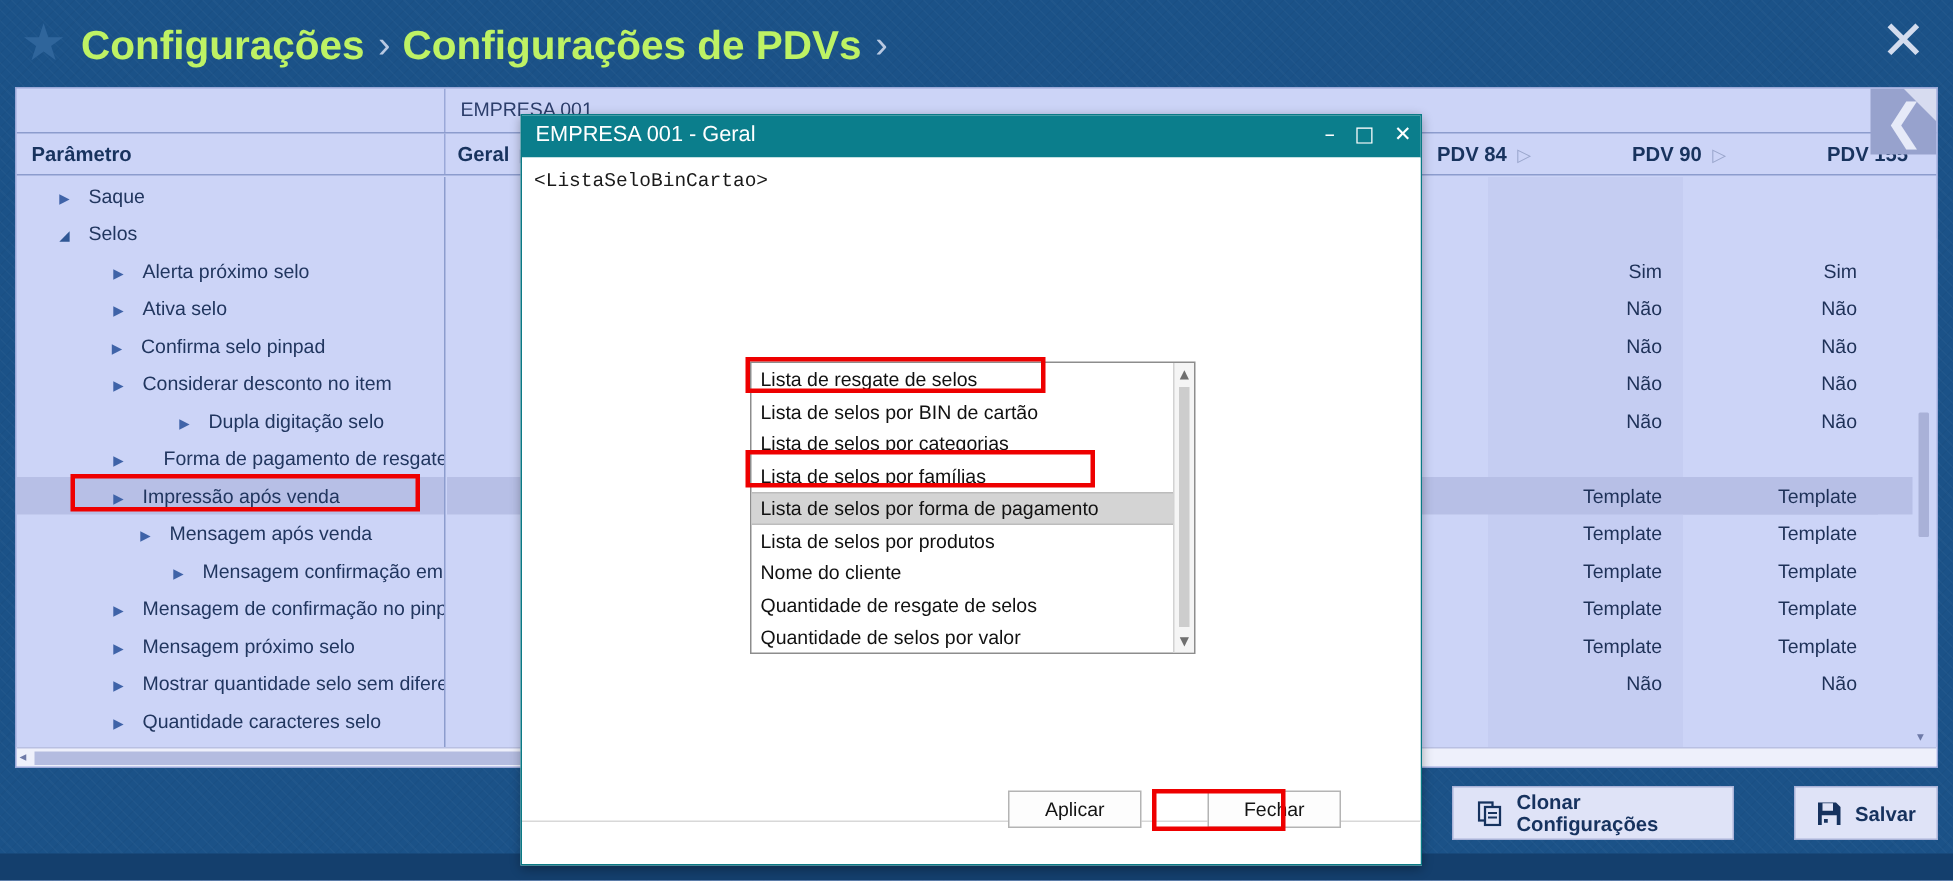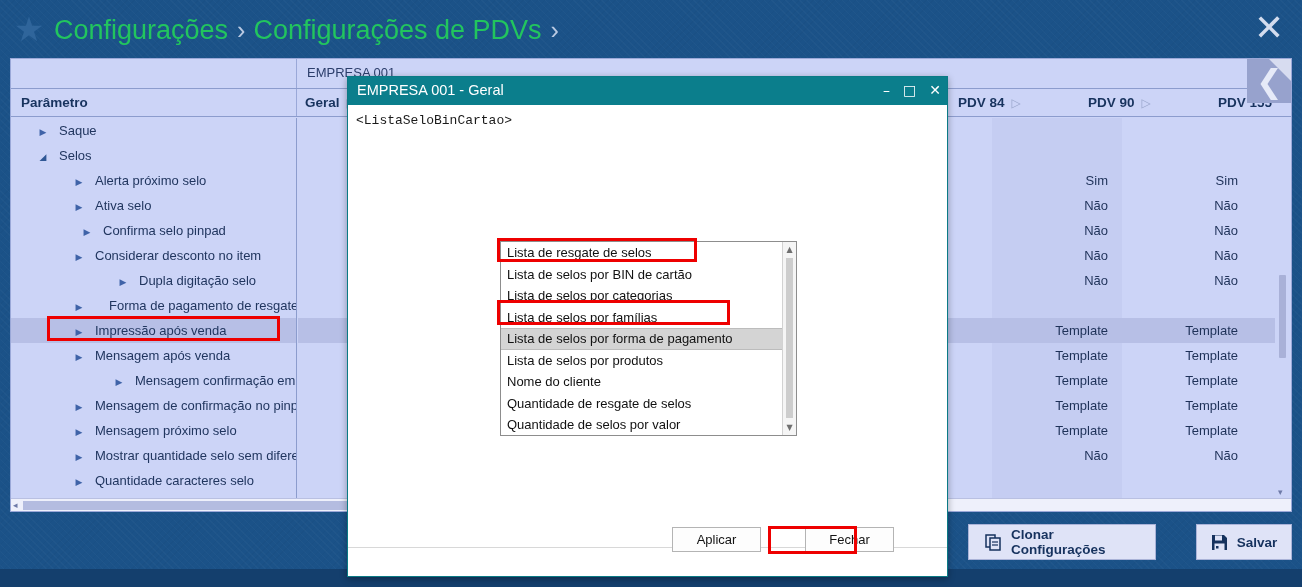--- a/index.html
+++ b/index.html
@@ -26,21 +26,21 @@
     color: #2f659b;
     display: flex; align-items: center; justify-content: center;
     font-size: 34px; line-height: 1;
   }
   #breadcrumb {
     position: absolute; left: 54px; top: 8px; height: 44px;
     display: flex; align-items: center;
     color: #d6dff0; font-size: 27px; font-weight: 400;
     white-space: nowrap;
   }
-  #breadcrumb .crumb { color: #22c55e; }
+  #breadcrumb .crumb { color: #bef264; font-weight: bold; }
   #breadcrumb .sep {
     color: #b9c9e2; font-size: 25px; margin: 0 8px 0 9px; font-weight: 300;
   }
   #close-x {
     position: absolute; right: 14px; top: 10px;
     width: 38px; height: 38px;
     color: #d3dcee;
     font-size: 36px; font-weight: bold; line-height: 36px;
     text-align: center; cursor: pointer;
     font-family: "DejaVu Sans", sans-serif;
@@ -371,26 +371,26 @@
     <div class="h-col" id="hc-p155" style="left:1207px;">
       <span>PDV 155</span>
     </div>
   </div>
 
   <div id="tree">
       <div class="tree-row" style="padding-left: 26px;"><span class="tw">▶</span><span class="lbl" style="margin-left: 10px;">Saque</span></div>
       <div class="tree-row" style="padding-left: 26px;"><span class="tw open">◢</span><span class="lbl" style="margin-left: 10px;">Selos</span></div>
       <div class="tree-row" style="padding-left: 62px;"><span class="tw">▶</span><span class="lbl" style="margin-left: 10px;">Alerta próximo selo</span></div>
       <div class="tree-row" style="padding-left: 62px;"><span class="tw">▶</span><span class="lbl" style="margin-left: 10px;">Ativa selo</span></div>
-      <div class="tree-row" style="padding-left: 70px;"><span class="tw">▶</span><span class="lbl" style="margin-left: 10px;">Confirma selo pinpad</span></div>
+      <div class="tree-row" style="padding-left: 34px; margin-left: 27px;"><span class="tw">▶</span><span class="lbl" style="margin-left: 10px;">Confirma selo pinpad</span></div>
       <div class="tree-row" style="padding-left: 62px;"><span class="tw">▶</span><span class="lbl" style="margin-left: 10px;">Considerar desconto no item</span></div>
       <div class="tree-row" style="padding-left: 62px; margin-left: 44px;"><span class="tw">▶</span><span class="lbl" style="margin-left: 10px;">Dupla digitação selo</span></div>
       <div class="tree-row" style="padding-left: 62px;"><span class="tw">▶</span><span class="lbl" style="margin-left: 24px; text-align: center;">Forma de pagamento de resgate</span></div>
       <div class="tree-row selected" style="padding-left: 62px;"><span class="tw">▶</span><span class="lbl" style="margin-left: 10px;">Impressão após venda</span></div>
-      <div class="tree-row" style="padding-left: 62px;"><span class="tw">▶</span><span class="lbl" style="margin-left: 10px;">Mensagem após venda</span></div>
+      <div class="tree-row" style="padding-left: 80px;"><span class="tw">▶</span><span class="lbl" style="margin-left: 10px;">Mensagem após venda</span></div>
       <div class="tree-row" style="padding-left: 62px; margin-left: 40px;"><span class="tw">▶</span><span class="lbl" style="margin-left: 10px;">Mensagem confirmação em tela</span></div>
       <div class="tree-row" style="padding-left: 62px;"><span class="tw">▶</span><span class="lbl" style="margin-left: 10px;">Mensagem de confirmação no pinpad</span></div>
       <div class="tree-row" style="padding-left: 62px;"><span class="tw">▶</span><span class="lbl" style="margin-left: 10px;">Mensagem próximo selo</span></div>
       <div class="tree-row" style="padding-left: 62px;"><span class="tw">▶</span><span class="lbl" style="margin-left: 10px;">Mostrar quantidade selo sem diferença</span></div>
       <div class="tree-row" style="padding-left: 62px;"><span class="tw">▶</span><span class="lbl" style="margin-left: 10px;">Quantidade caracteres selo</span></div>
       <div class="tree-row" style="padding-left: 62px;"><span class="tw">▶</span><span class="lbl" style="margin-left: 10px;">Quantidade de diferença de selos</span></div>
     </div>
 
   <div id="value-area">
     <div id="sel-band" style="top: 200px;"></div>

